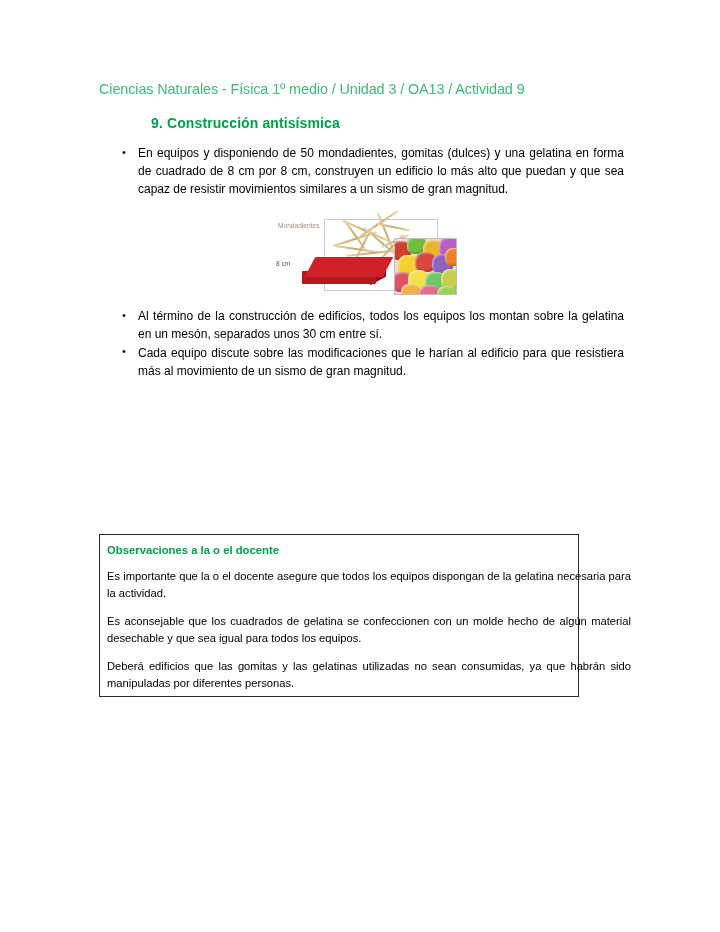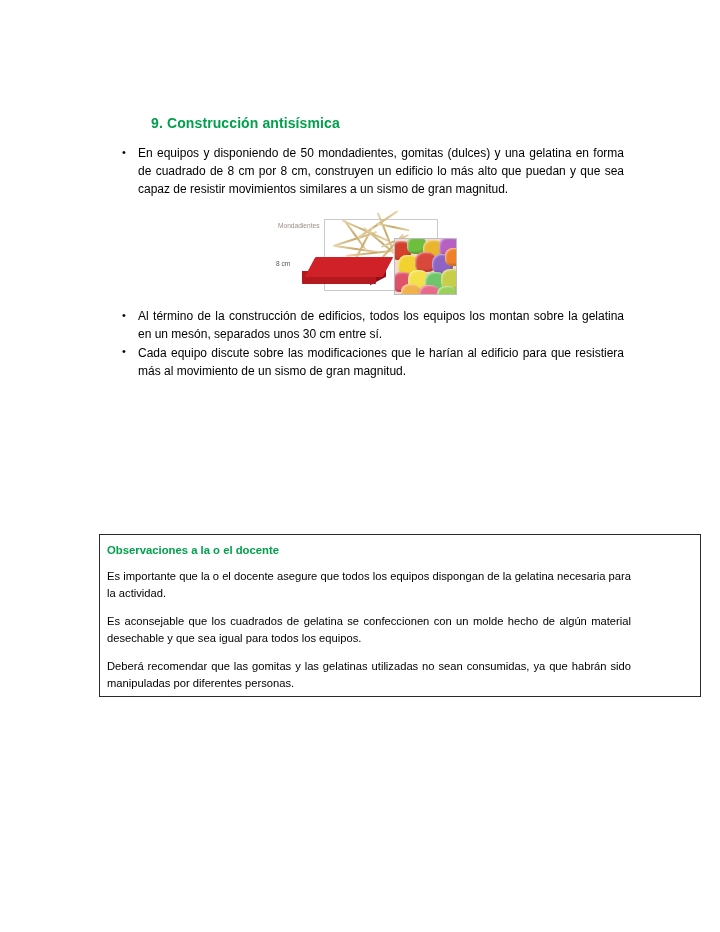--- a/index.html
+++ b/index.html
@@ -192,21 +192,21 @@
     display: block;
     border-radius: 42% 42% 38% 38%;
     box-shadow: inset -1px -2px 2px rgba(0,0,0,0.18), inset 1px 1px 2px rgba(255,255,255,0.55);
   }
 
   
   .obs-box {
     position: absolute;
     left: 99px;
     top: 534px;
-    width: 602px;
+    width: 480px;
     height: 163px;
     border: 1.4px solid #2b2b2b;
     box-sizing: border-box;
     background: #ffffff;
   }
   .obs-title {
     position: absolute;
     left: 7px;
     top: 9px;
     font-size: 11.3px;
@@ -225,20 +225,21 @@
     line-height: 16.5px;
     text-align: justify;
   }
   .obs-body p:last-child { margin-bottom: 0; }
 </style>
 </head>
 <body>
 
 <div class="page">
 
+  <div class="doc-title">Ciencias Naturales - Física 1º medio / Unidad 3 / OA13 / Actividad 9</div>
 
   <div class="section-title">
     <span class="num">9.</span><span>Construcción antisísmica</span>
   </div>
 
   <ul class="bullets" id="intro-list">
     <li>
       <span>En equipos y disponiendo de 50 mondadientes, gomitas (dulces) y una gelatina en forma de cuadrado de 8 cm por 8 cm, construyen un edificio lo más alto que puedan y que sea capaz de resistir movimientos similares a un sismo de gran magnitud.</span>
     </li>
   </ul>
@@ -296,17 +297,17 @@
   <ul class="bullets" id="steps-list">
     <li><span>Al término de la construcción de edificios, todos los equipos los montan sobre la gelatina en un mesón, separados unos 30 cm entre sí.</span></li>
     <li><span>Cada equipo discute sobre las modificaciones que le harían al edificio para que resistiera más al movimiento de un sismo de gran magnitud.</span></li>
   </ul>
 
   <div class="obs-box">
     <div class="obs-title">Observaciones a la o el docente</div>
     <div class="obs-body">
       <p>Es importante que la o el docente asegure que todos los equipos dispongan de la gelatina necesaria para la actividad.</p>
       <p>Es aconsejable que los cuadrados de gelatina se confeccionen con un molde hecho de algún material desechable y que sea igual para todos los equipos.</p>
-      <p>Deberá recomendar que las gomitas y las gelatinas utilizadas no sean consumidas, ya que habrán sido manipuladas por diferentes personas.</p>
+      <p>Deberá edificios que las gomitas y las gelatinas utilizadas no sean consumidas, ya que habrán sido manipuladas por diferentes personas.</p>
     </div>
   </div>
 
 </div>
 
 </body></html>

